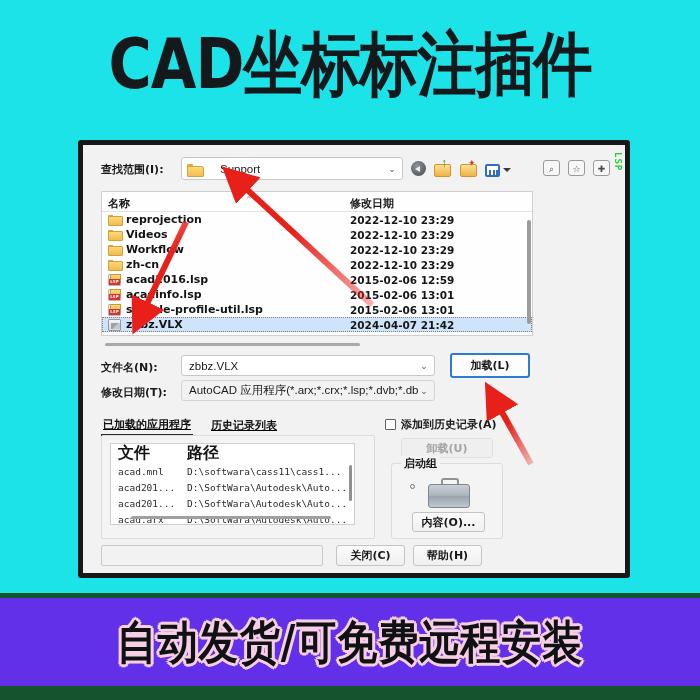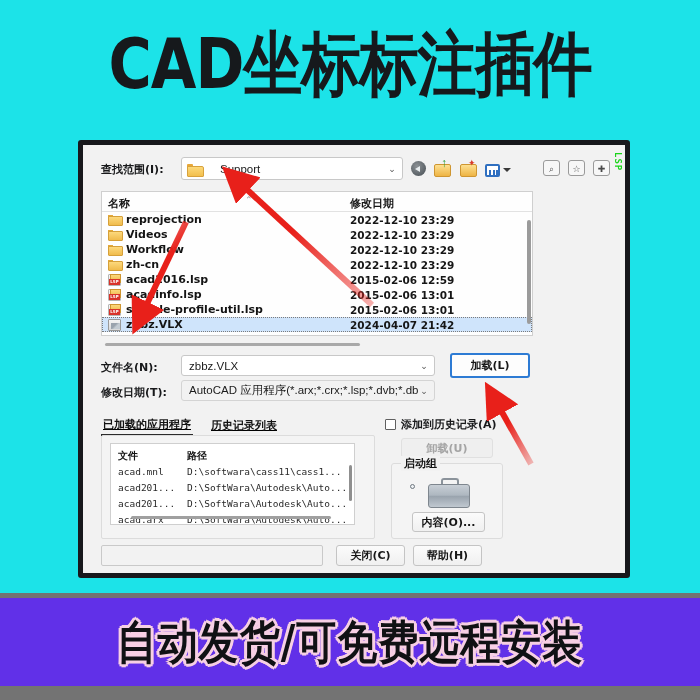--- a/index.html
+++ b/index.html
@@ -16,21 +16,21 @@
     background: #1ce3e8; display: flex; align-items: center; justify-content: center;
   }
   .banner-top-text {
     font-size: 59px; font-weight: 900; color: #16191c;
     letter-spacing: -1px; white-space: nowrap;
     font-family: "DejaVu Sans", "Liberation Sans", sans-serif;
     transform: scaleY(1.18); transform-origin: center;
   }
   .banner-bottom-wrap {
     position: absolute; left: 0; top: 593px; width: 700px; height: 107px;
-    background: #737373;
+    background: #14532d;
   }
   .banner-bottom {
     position: absolute; left: 0; top: 5px; width: 700px; height: 88px;
     background: #6130e8; display: flex; align-items: center; justify-content: center;
   }
   .banner-bottom-text {
     font-size: 40px; font-weight: 900; color: #101114;
     letter-spacing: 1px; white-space: nowrap;
     font-family: "DejaVu Sans", "Liberation Sans", sans-serif;
     transform: scaleY(1.15); transform-origin: center;
@@ -262,21 +262,21 @@
     border: 1px solid #dcdcdc; background: #f4f4f4; border-radius: 2px;
   }
   .grid {
     position: absolute; left: 8px; top: 7px; width: 245px; height: 82px;
     background: #ffffff; border: 1px solid #cfcfcf; overflow: hidden;
   }
   .grid-head { display: flex; height: 19px; align-items: center; }
   .grid-head .g1 { width: 76px; padding-left: 7px; }
   .grid-head .g2 { flex: 1; }
   .grid-head span {
-    font-size: 10px; font-weight: 700; color: #141414;
+    font-size: 16px; font-weight: 700; color: #141414;
     font-family: "DejaVu Sans", "Liberation Sans", sans-serif;
   }
   .grow { display: flex; height: 16px; align-items: center; }
   .grow .g1 {
     width: 76px; padding-left: 7px; font-size: 9.5px; color: #2a2a2a;
     font-family: "DejaVu Sans Mono", "Liberation Mono", monospace; white-space: nowrap;
   }
   .grow .g2 {
     flex: 1; font-size: 9.5px; color: #2a2a2a;
     font-family: "DejaVu Sans Mono", "Liberation Mono", monospace;

